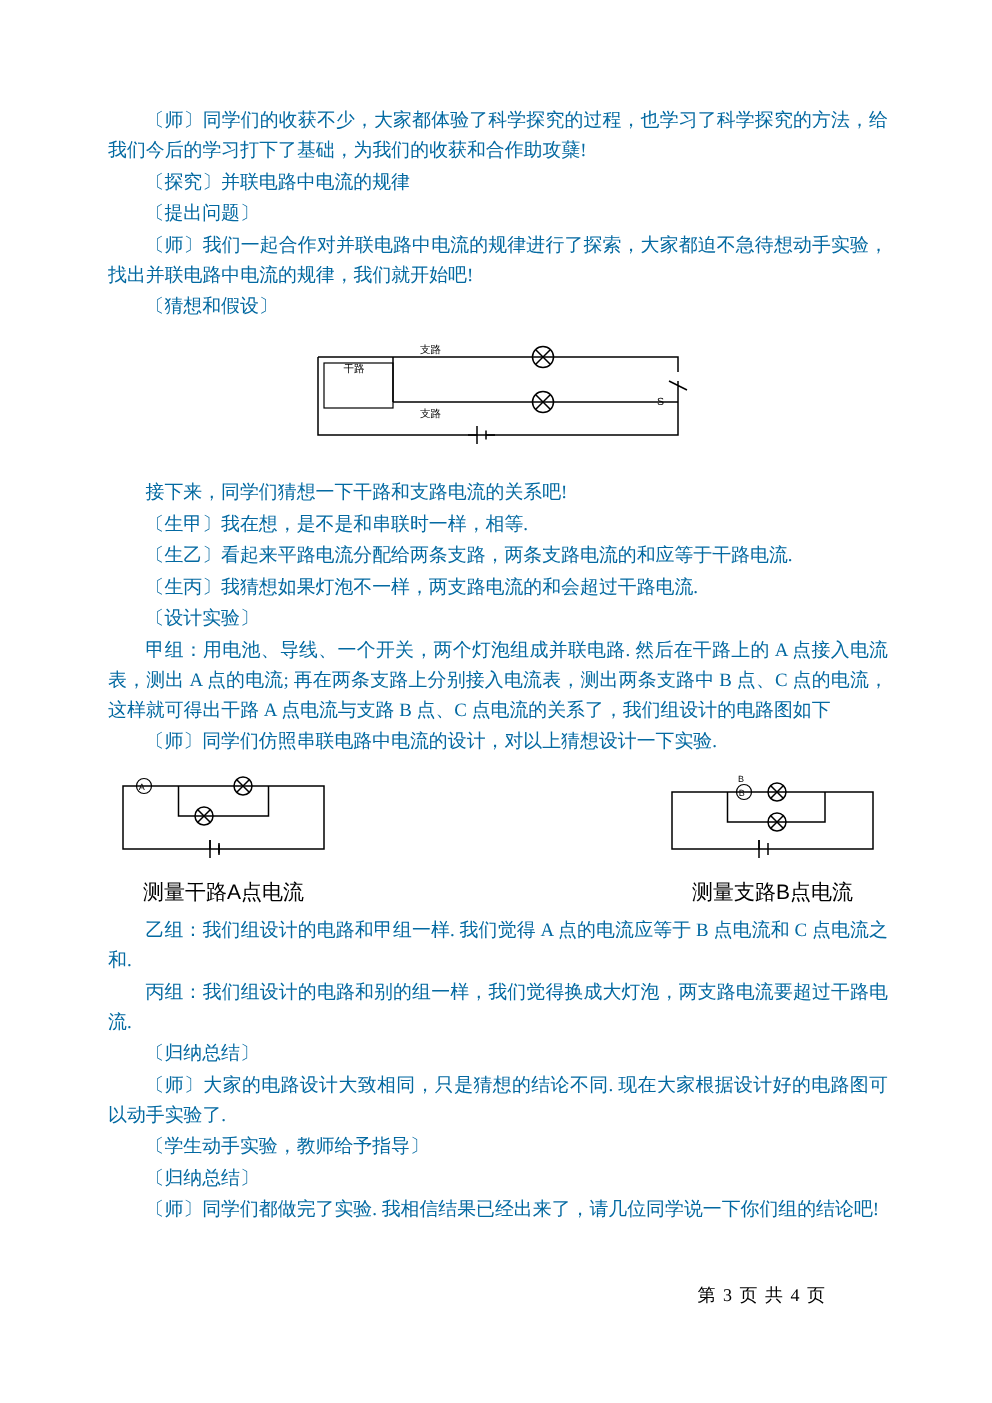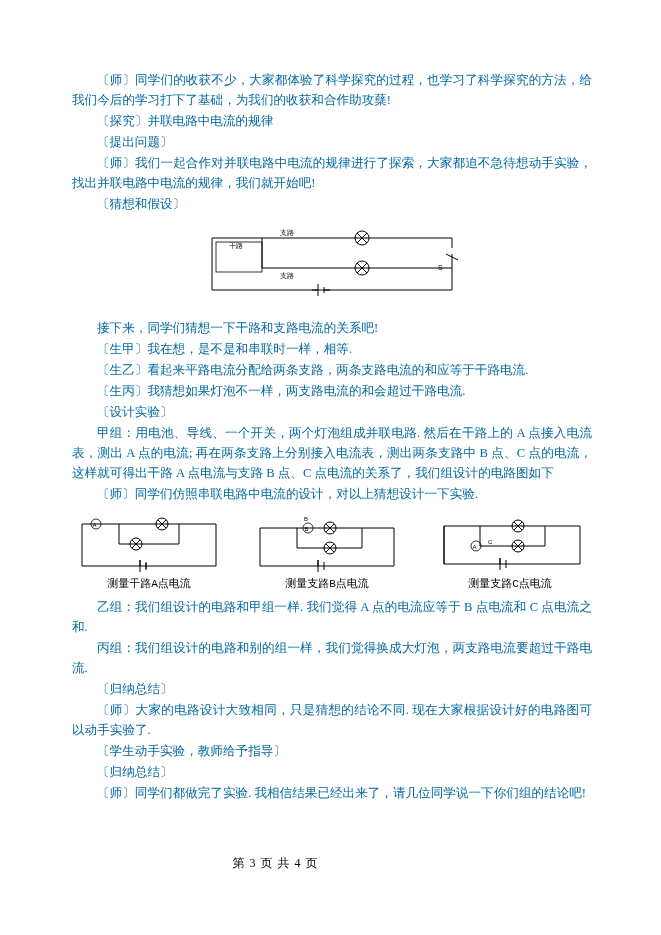--- a/index.html
+++ b/index.html
@@ -40,31 +40,31 @@
     justify-content: space-between;
     align-items: flex-end;
     padding: 0 2px;
   }
   .fig-block {
     display: flex;
     flex-direction: column;
     align-items: center;
   }
   .fig-caption {
-    font-size: 11px;
+    font-size: 14px;
     color: #000;
-    margin-top: 0;
-    font-family: Liberation Mono, monospace;
+    margin-top: 10px;
+    font-family: Liberation Sans, sans-serif;
   }
   .footer {
     position: absolute;
     left: 0;
     top: 855px;
     width: 551px;
-    text-align: center;
+    text-align: right;
     font-size: 12px;
     color: #000;
     letter-spacing: 1px;
   }
   .spacer-sm { height: 8px; }
 </style>
 </head>
 <body>
 
 <div class="page">
@@ -153,40 +153,20 @@
             <path d="M66 46 L66 58"></path>
             <path d="M72 48 L72 56"></path>
           </g>
           <circle cx="56" cy="14" r="5" fill="none" stroke="#000" stroke-width="0.8"></circle>
           <text x="52.5" y="16.5" font-size="6" font-family="Liberation Sans, sans-serif">B</text>
           <text x="52" y="7" font-size="6" font-family="Liberation Sans, sans-serif">B</text>
         </svg>
         <div class="fig-caption">测量支路B点电流</div>
       </div>
 
-      <div class="fig-block">
-        <svg width="160" height="62" viewBox="0 0 160 62">
-          <g fill="none" stroke="#000" stroke-width="1">
-            <path d="M14 12 L150 12 L150 50 L14 50 Z"></path>
-            <path d="M50 12 L50 32 L115 32 L115 12"></path>
-            <circle cx="88" cy="12" r="6"></circle>
-            <path d="M84 8 L92 16 M92 8 L84 16"></path>
-            <circle cx="88" cy="32" r="6"></circle>
-            <path d="M84 28 L92 36 M92 28 L84 36"></path>
-            <path d="M70 50 L70 44"></path>
-            <path d="M70 44 L70 56"></path>
-            <path d="M76 46 L76 54"></path>
-            <path d="M14 12 L14 50"></path>
-          </g>
-          <circle cx="46" cy="32" r="5" fill="none" stroke="#000" stroke-width="0.8"></circle>
-          <text x="42.5" y="34.5" font-size="6" font-family="Liberation Sans, sans-serif">A</text>
-          <text x="58" y="30" font-size="6" font-family="Liberation Sans, sans-serif">C</text>
-        </svg>
-        <div class="fig-caption">测量支路C点电流</div>
-      </div>
 
     </div>
 
     <p class="para">乙组：我们组设计的电路和甲组一样. 我们觉得 A 点的电流应等于 B 点电流和 C 点电流之和.</p>
     <p class="para">丙组：我们组设计的电路和别的组一样，我们觉得换成大灯泡，两支路电流要超过干路电流.</p>
     <p class="para">〔归纳总结〕</p>
     <p class="para">〔师〕大家的电路设计大致相同，只是猜想的结论不同. 现在大家根据设计好的电路图可以动手实验了.</p>
     <p class="para">〔学生动手实验，教师给予指导〕</p>
     <p class="para">〔归纳总结〕</p>
     <p class="para">〔师〕同学们都做完了实验. 我相信结果已经出来了，请几位同学说一下你们组的结论吧!</p>

